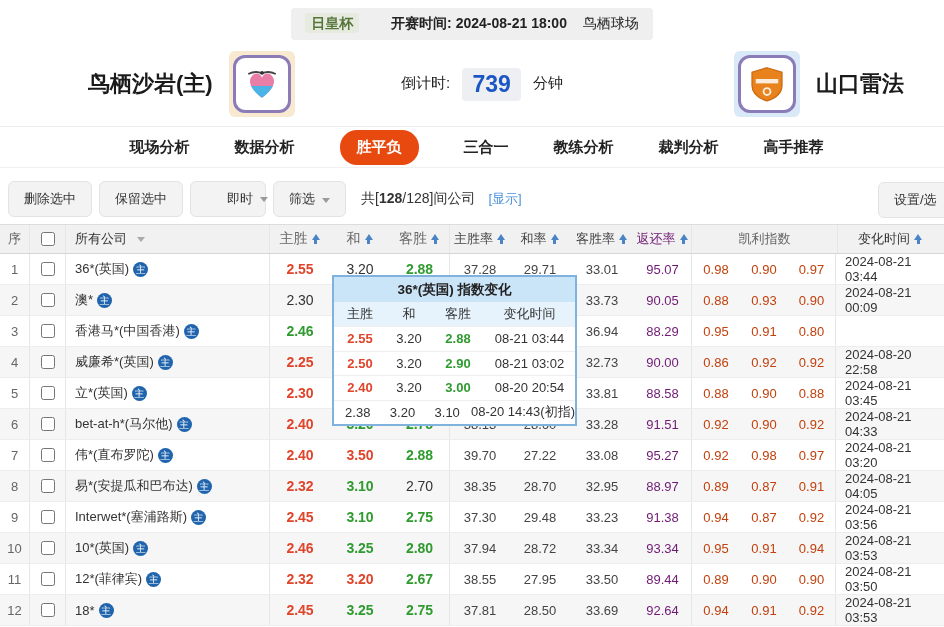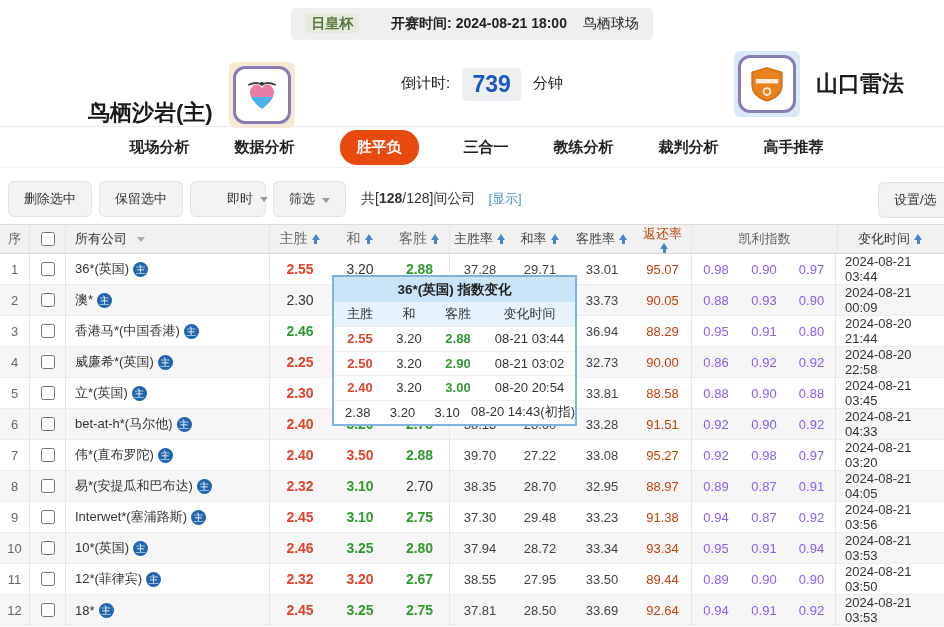--- a/index.html
+++ b/index.html
@@ -13,21 +13,21 @@
   .top-bar { position:absolute; top:8px; left:0; right:0; text-align:center; }
   .match-pill {
     display:inline-block; background:#efefef; border-radius:4px;
     padding:7px 14px; font-size:14px; color:#222;
   }
   .match-pill .league { color:#55763a; background:#e6eadf; padding:2px 6px; border-radius:3px; margin-right:28px; font-weight:bold; }
   .match-pill .kick-label,.match-pill .kick-time { font-weight:bold; }
   .match-pill .venue { margin-left:12px; }
 
   .team-row { position:absolute; top:40px; left:0; right:0; height:88px; }
-  .home-group { position:absolute; left:88px; top:0; height:88px; display:flex; align-items:flex-end; gap:16px; }
+  .home-group { position:absolute; left:88px; top:0; height:88px; display:flex; align-items:center; gap:16px; }
   .away-group { position:absolute; right:40px; top:0; height:88px; display:flex; align-items:center; gap:16px; }
   .team-name { font-size:22px; font-weight:bold; color:#1a1a1a; }
   .logo-pad { width:66px; height:66px; border-radius:6px; display:flex; align-items:center; justify-content:center; }
   .logo-pad.home { background:#f7ead1; }
   .logo-pad.away { background:#d9e9f7; }
   .logo-box { width:58px; height:58px; background:#fff; border:3px solid #8b7cb8; border-radius:12px; display:flex; align-items:center; justify-content:center; }
 
   .countdown { position:absolute; left:8px; right:0; top:28px; text-align:center; font-size:15px; color:#222;margin-left:12px; }
   .countdown .cd-value {
     display:inline-block; background:#edeff2; border-radius:4px; padding:3px 10px;
@@ -62,23 +62,23 @@
   .t-row.even { background:#f6f6f6; }
   .t-head { height:30px; background:#f1f1f1; border-top:1px solid #dcdcdc; border-bottom:1px solid #d5d5d5; color:#666; }
   .cell { display:flex; align-items:center; justify-content:center; height:100%; }
   .bR { border-right:1px solid #e6e6e6; }
   .c-idx { width:30px; color:#666; }
   .c-cb { width:36px; }
   .c-company { width:204px; justify-content:flex-start; padding-left:9px; gap:4px; color:#333; }
   .c-odd { width:60px; font-size:14px; }
   .c-rate { width:60px; color:#444; }
   .c-rate3 { width:64px; color:#444; }
-  .c-rret { width:58px; color:#c2410c;flex-direction:column; }
+  .c-rret { width:58px; color:#701a75; }
   .c-kelly { width:146px; }
-  .c-k { width:48px; color:#8b5cf6; }
+  .c-k { width:48px; color:#c2410c; }
   .c-time { width:105px; justify-content:flex-start; padding-left:9px; color:#333; }
   .red { color:#e0442a; font-weight:bold; }
   .green { color:#2f9b2f; font-weight:bold; }
   .plain { color:#333; font-weight:normal; }
   input[type="checkbox"] { width:14px; height:14px; accent-color:#fff; border:1px solid #bbb; }
   .badge {
     display:inline-block; width:15px; height:15px; border-radius:50%;
     background:#1f64ad; color:#fff; font-size:10px; line-height:15px; text-align:center; flex:0 0 15px;
   }
   .sort-arrow { display:inline-block; width:9px; height:11px; position:relative; margin-left:4px; }
@@ -275,21 +275,20 @@
         <div class="cell c-odd green">2.46</div>
         <div class="cell c-odd plain"></div>
         <div class="cell c-odd bR plain"></div>
         <div class="cell c-rate"></div>
         <div class="cell c-rate"></div>
         <div class="cell c-rate3">36.94</div>
         <div class="cell c-rret bR">88.29</div>
         <div class="cell c-k">0.95</div>
         <div class="cell c-k">0.91</div>
         <div class="cell c-k bR">0.80</div>
-        <div class="cell c-time">2024-08-20 21:44</div>
       </div>
       <div class="t-row even">
         <div class="cell c-idx bR">4</div>
         <div class="cell c-cb bR">
           <input type="checkbox" style="">
         </div>
         <div class="cell c-company bR">
           <span>威廉希*(英国)</span>
           <span class="badge">主</span>
         </div>

